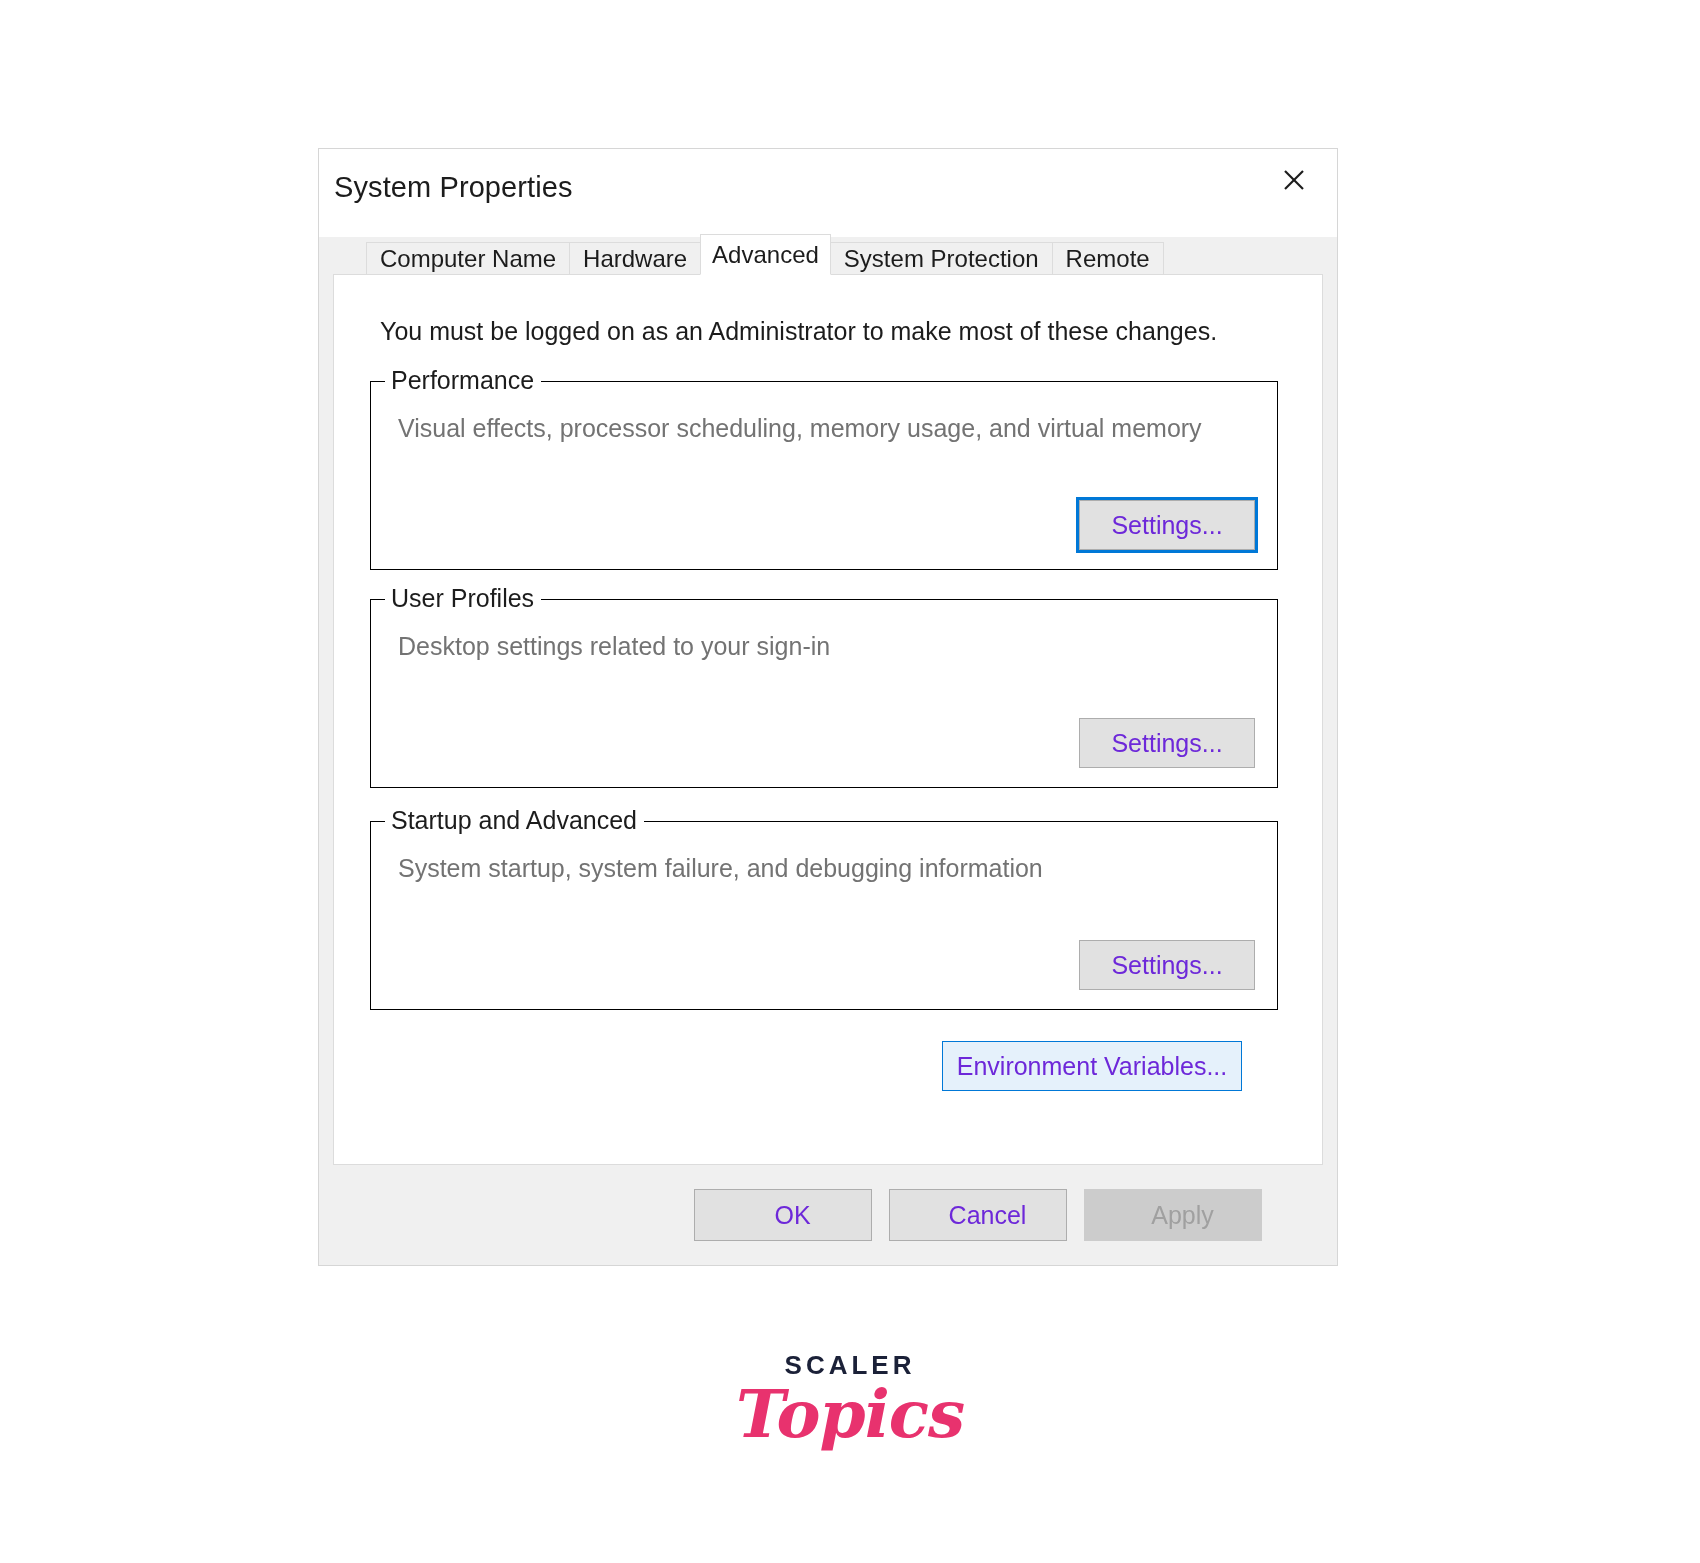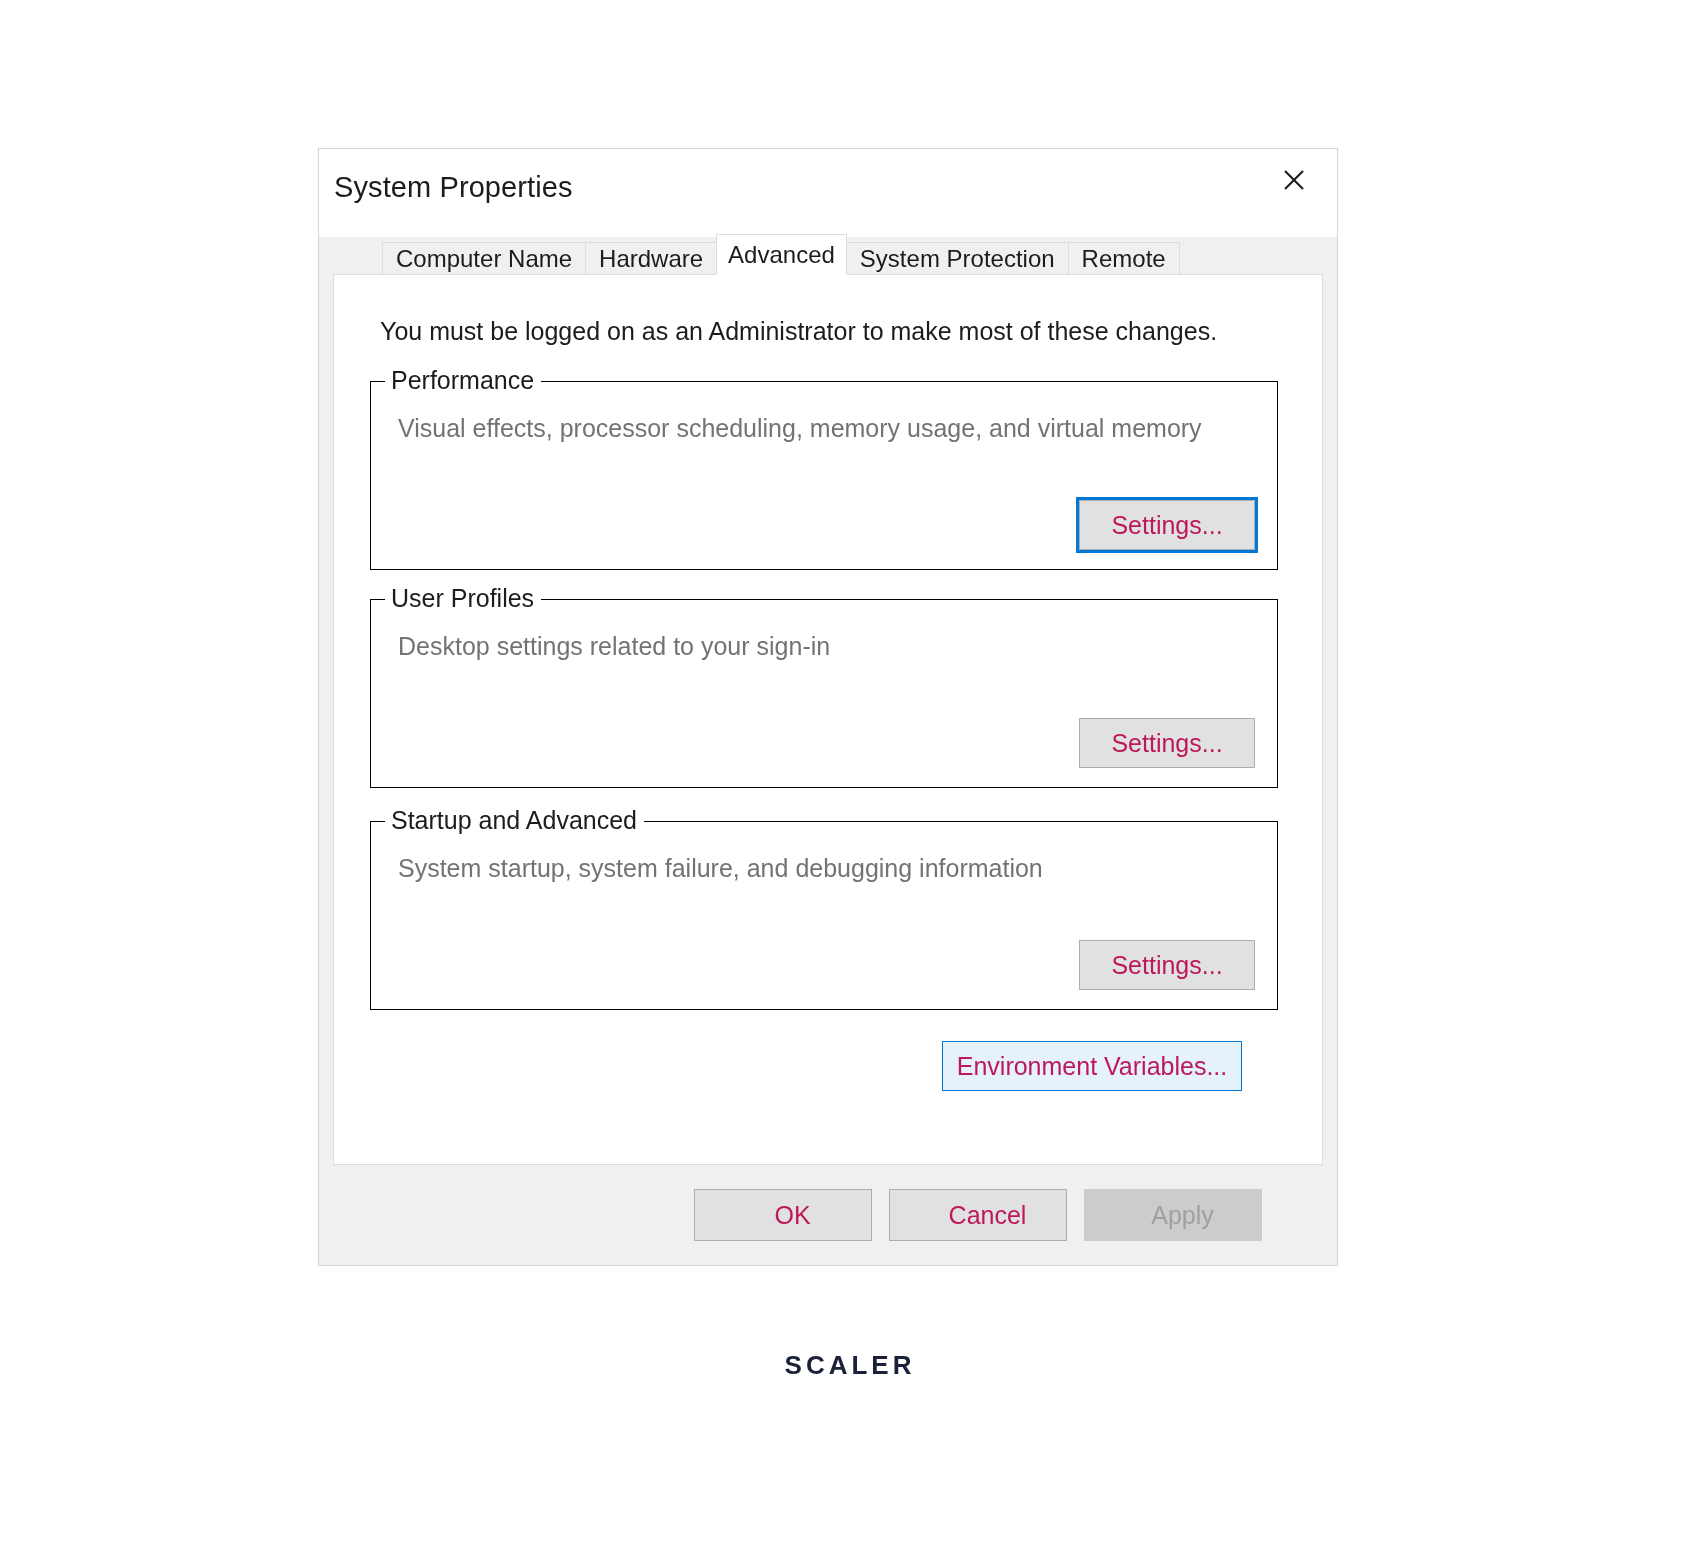--- a/index.html
+++ b/index.html
@@ -66,21 +66,21 @@
   .close-glyph {
     display: block;
     width: 26px;
     height: 26px;
   }
 
   
   .tabstrip {
     position: relative;
     height: 38px;
-    margin: 0 14px 0 28px;
+    margin: 0 14px 0 12px;
     display: flex;
     align-items: flex-end;
     background: #f0f0f0;
     padding-left: 35px;
   }
   .tab {
     position: relative;
     height: 33px;
     padding: 0 13px;
     display: flex;
@@ -152,21 +152,21 @@
 
   #group-performance { left: 36px; top: 106px; width: 908px; height: 189px; }
   #group-userprofiles { left: 36px; top: 324px; width: 908px; height: 189px; }
   #group-startup      { left: 36px; top: 546px; width: 908px; height: 189px; }
 
   
   .btn {
     position: absolute;
     font-size: 25px;
     font-family: "Liberation Sans", sans-serif;
-    color: #be185d;
+    color: #6d28d9;
     background: #e1e1e1;
     border: 1px solid #adadad;
     cursor: pointer;
     display: flex;
     align-items: center;
     justify-content: center;
     white-space: nowrap;
     padding: 0;
   }
 
@@ -293,15 +293,16 @@
     <div class="footer">
       <button class="btn" id="btn-ok">OK</button>
       <button class="btn" id="btn-cancel">Cancel</button>
       <button class="btn disabled" id="btn-apply">Apply</button>
     </div>
 
   </div>
 
   <div class="logo">
     <span class="logo-scaler">SCALER</span>
+    <span class="logo-topics">Topics</span>
   </div>
 
 </div>
 
 </body></html>

